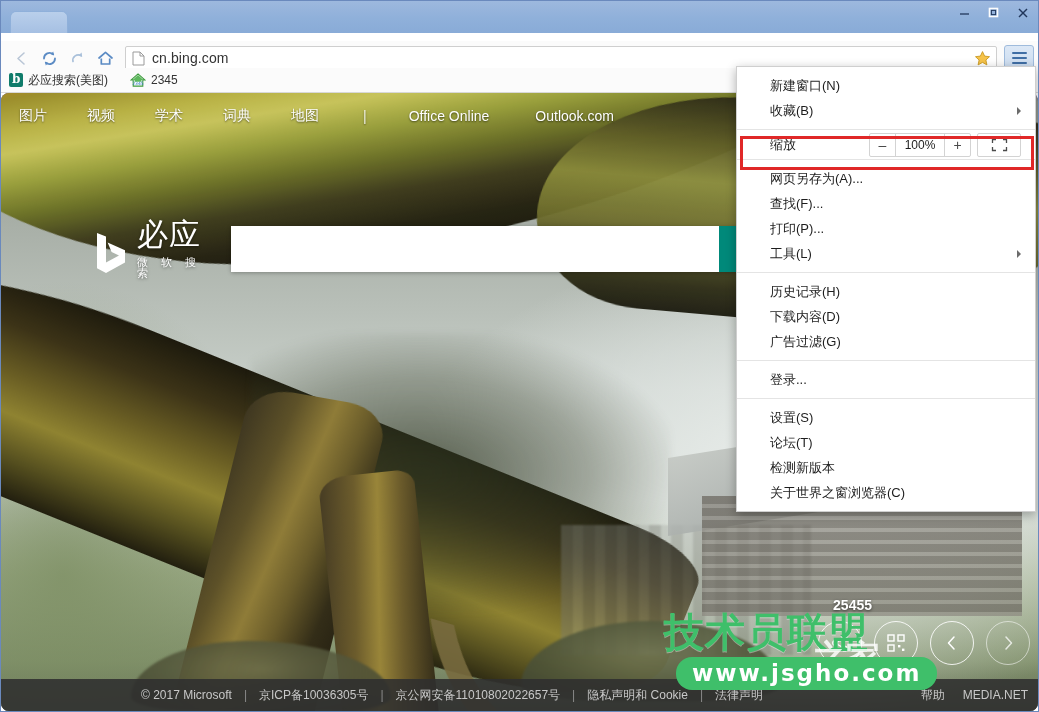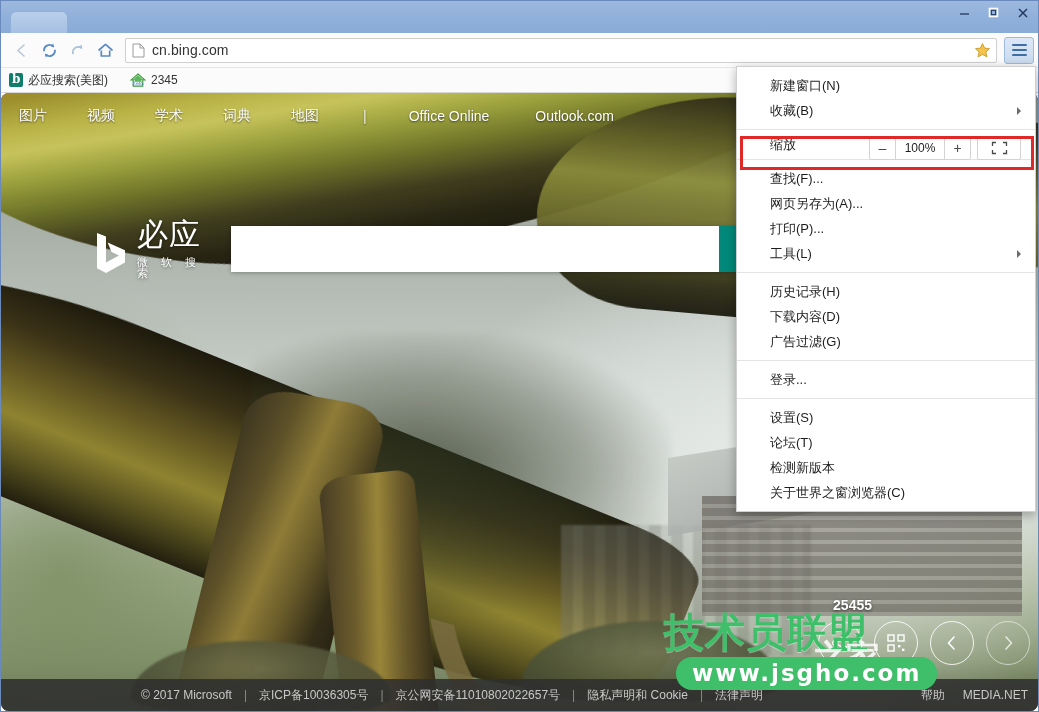--- a/index.html
+++ b/index.html
@@ -111,21 +111,21 @@
     display: flex;
     align-items: center;
     justify-content: center;
     color: #1b3050;
   }
   .winbtn svg { display:block; }
 
   
   .toolbar {
     position: absolute;
-    left: 0; top: 32px;
+    left: 0; top: 40px;
     width: 1039px;
     height: 35px;
     background: #fbfbfb;
     display: flex;
     align-items: center;
     border-bottom: 1px solid #e6e6e6;
     box-sizing: border-box;
   }
   .navbtn {
     width: 28px; height: 28px;
@@ -568,20 +568,21 @@
   }
   .mi-sep {
     height: 1px;
     background: #e4e4e4;
     margin: 6px 0 6px 0;
   }
   .zoom-row {
     position: relative;
     height: 17px;
     display: flex;
+    align-items: center;
     padding: 0 14px 0 33px;
     font-size: 13px;
     color: #1d1d1d;
   }
   .zoom-highlight {
     position: absolute;
     left: 3px; top: 0px;
     width: 294px; height: 34px;
     border: 3px solid #e02828;
     box-sizing: border-box;
@@ -857,24 +858,24 @@
             <path d="M5 12.5 L1.5 12.5 L1.5 9" fill="none" stroke="#4a4a4a" stroke-width="1.3"></path>
           </svg>
         </span>
       </span>
       <span class="zoom-highlight"></span>
     </div>
 
     <div class="mi-sep"></div>
 
     <div class="mi">
+      <span>网页另存为(A)...</span>
+    </div>
+    <div class="mi">
       <span>查找(F)...</span>
-    </div>
-    <div class="mi">
-      <span>网页另存为(A)...</span>
     </div>
     <div class="mi">
       <span>打印(P)...</span>
     </div>
     <div class="mi">
       <span>工具(L)</span>
       <span class="arrow"></span>
     </div>
 
     <div class="mi-sep"></div>

